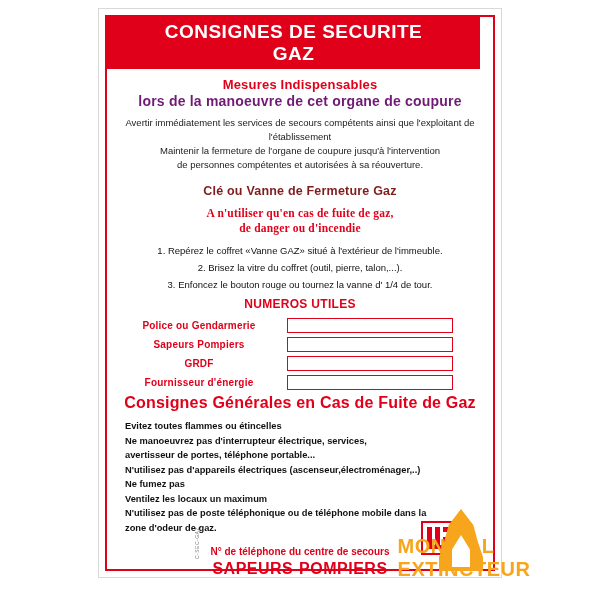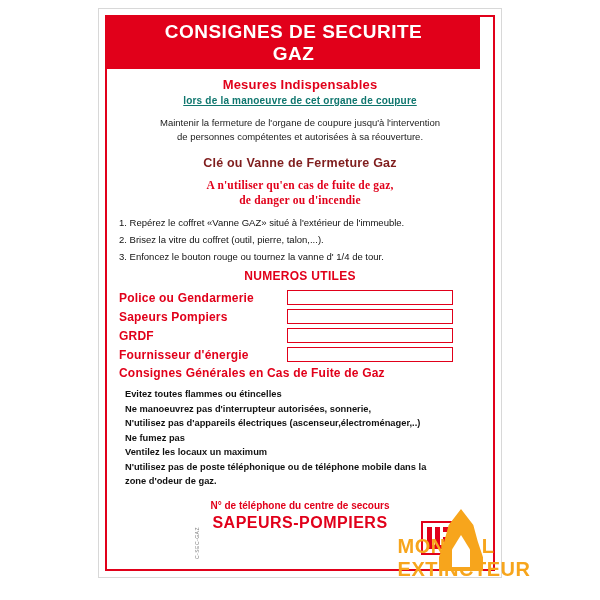--- a/index.html
+++ b/index.html
@@ -30,40 +30,40 @@
   .header .line2{
     font-weight:bold;font-size:19px;letter-spacing:.5px;text-align:center;
     line-height:22px;
   }
   .body{
     position:absolute;left:0;top:52px;right:0;bottom:0;padding:8px 12px 16px 12px;
     box-sizing:border-box;
   }
   .ctr{text-align:center;}
   .s1{font-size:13px;font-weight:bold;color:#e1001a;letter-spacing:.2px;line-height:16px;}
-  .s1b{font-size:10px;font-weight:bold;color:#0f766e;letter-spacing:.2px;line-height:16px;text-decoration:underline;}
+  .s1b{font-size:14px;font-weight:bold;color:#701a75;letter-spacing:.2px;line-height:16px;}
   .para{font-size:9.5px;color:#1b1b1b;line-height:14px;text-align:center;}
   .sec2{font-size:12.5px;font-weight:bold;color:#7f1d1d;line-height:17px;letter-spacing:.2px;}
   .sec3{font-size:11.5px;font-weight:bold;color:#e1001a;line-height:15px;letter-spacing:.2px;font-family:Liberation Serif, serif;}
   .steps{margin:6px 0 0 0;padding:0;list-style:none;}
-  .steps li{font-size:9.5px;color:#111;line-height:17px;text-align:left;}
+  .steps li{font-size:9.5px;color:#111;line-height:17px;text-align:center;}
   .numeros{
     font-size:12px;font-weight:bold;color:#e1001a;text-align:center;margin-top:4px;letter-spacing:.3px;
   }
   .fields{margin-top:7px;}
   .field-row{display:flex;align-items:center;margin-bottom:4px;}
   .field-label{
-    width:160px;text-align:left;padding-right:8px;
-    font-size:12px;font-weight:bold;color:#e1001a;letter-spacing:.2px;
+    width:160px;text-align:center;padding-right:8px;
+    font-size:10px;font-weight:bold;color:#e1001a;letter-spacing:.2px;
   }
   .field-box{
     flex:1;height:13px;border:1px solid #e1001a;background:#fff;margin-right:28px;
   }
   .gen-title{
-    text-align:left;font-size:12px;font-weight:bold;color:#e1001a;margin-top:0;letter-spacing:.2px;
+    text-align:center;font-size:16px;font-weight:bold;color:#e1001a;margin-top:0;letter-spacing:.2px;
   }
   .gen-list{margin:7px 0 0 6px;}
   .gen-list div{
     font-size:9.3px;font-weight:bold;color:#111;line-height:14.5px;
   }
   .footer{
     margin-top:10px;text-align:center;
   }
   .footer .f1{font-size:10px;font-weight:bold;color:#e1001a;line-height:14px;}
   .footer .f2{font-size:16px;font-weight:bold;color:#e1001a;letter-spacing:.5px;line-height:20px;}
@@ -106,20 +106,21 @@
       <div class="line1">CONSIGNES DE SECURITE</div>
       <div class="line2">GAZ</div>
     </div>
 
     <div class="body">
 
       <div class="s1 ctr">Mesures Indispensables</div>
       <div class="s1b ctr">lors de la manoeuvre de cet organe de coupure</div>
 
       <div style="margin-top:7px">
+        <div class="para">Avertir immédiatement les services de secours compétents ainsi que l'exploitant de l'établissement</div>
         <div class="para">Maintenir la fermeture de l'organe de coupure jusqu'à l'intervention</div>
         <div class="para">de personnes compétentes et autorisées à sa réouverture.</div>
       </div>
 
       <div class="sec2 ctr" style="margin-top:11px">Clé ou Vanne de Fermeture Gaz</div>
       <div class="sec3 ctr" style="margin-top:6px">A n'utiliser qu'en cas de fuite de gaz,</div>
       <div class="sec3 ctr">de danger ou d'incendie</div>
 
       <ul class="steps">
         <li>1. Repérez le coffret «Vanne GAZ» situé à l'extérieur de l'immeuble.</li>
@@ -145,21 +146,22 @@
         <div class="field-row">
           <div class="field-label">Fournisseur d'énergie</div>
           <div class="field-box"></div>
         </div>
       </div>
 
       <div class="gen-title">Consignes Générales en Cas de Fuite de Gaz</div>
 
       <div class="gen-list">
         <div>Evitez toutes flammes ou étincelles</div>
-        <div>Ne manoeuvrez pas d'interrupteur autorisées, sonnerie,</div>
+        <div>Ne manoeuvrez pas d'interrupteur électrique, services,</div>
+        <div>avertisseur de portes, téléphone portable...</div>
         <div>N'utilisez pas d'appareils électriques (ascenseur,électroménager,..)</div>
         <div>Ne fumez pas</div>
         <div>Ventilez les locaux un maximum</div>
         <div>N'utilisez pas de poste téléphonique ou de téléphone mobile dans la</div>
         <div>zone d'odeur de gaz.</div>
       </div>
 
       <div class="footer">
         <div class="f1">N° de téléphone du centre de secours</div>
         <div class="f2">SAPEURS-POMPIERS</div>

